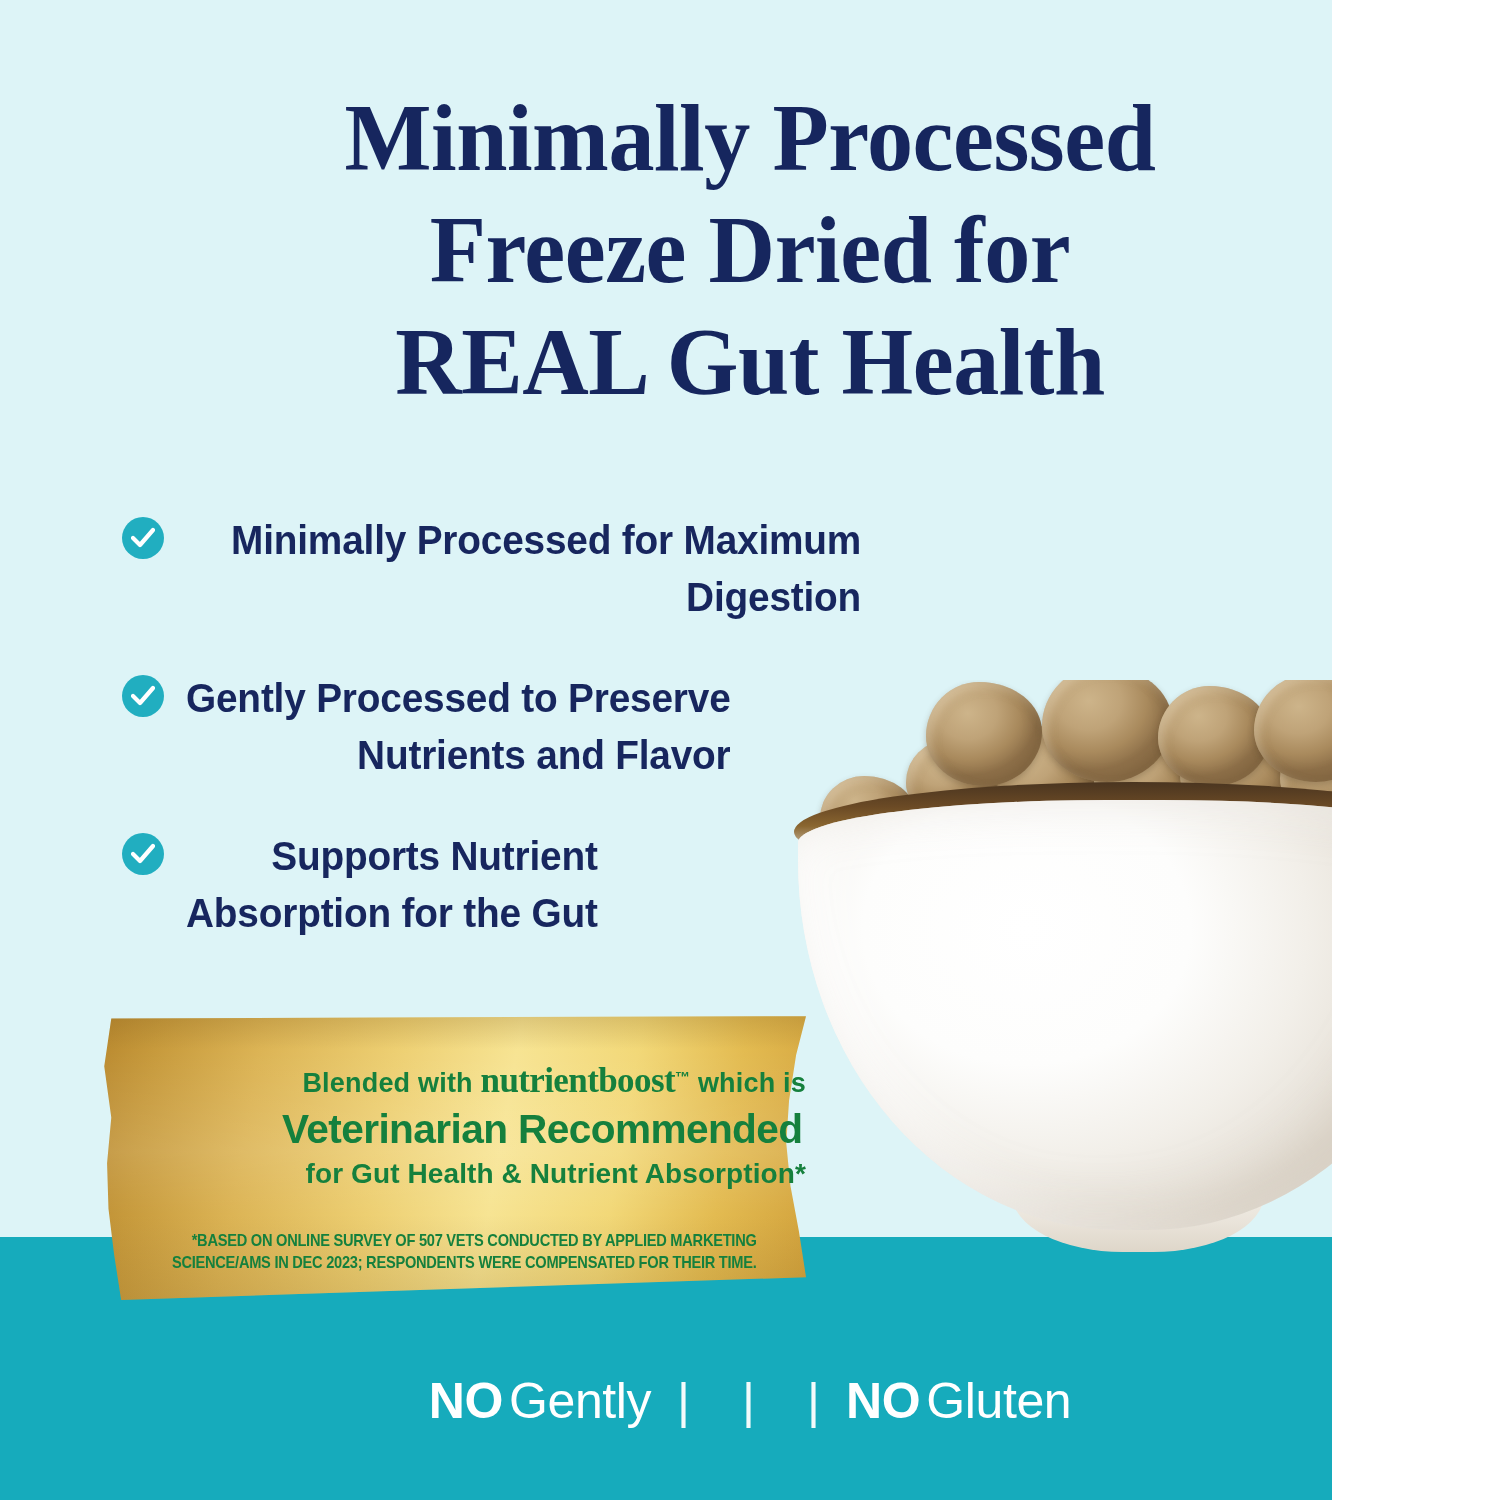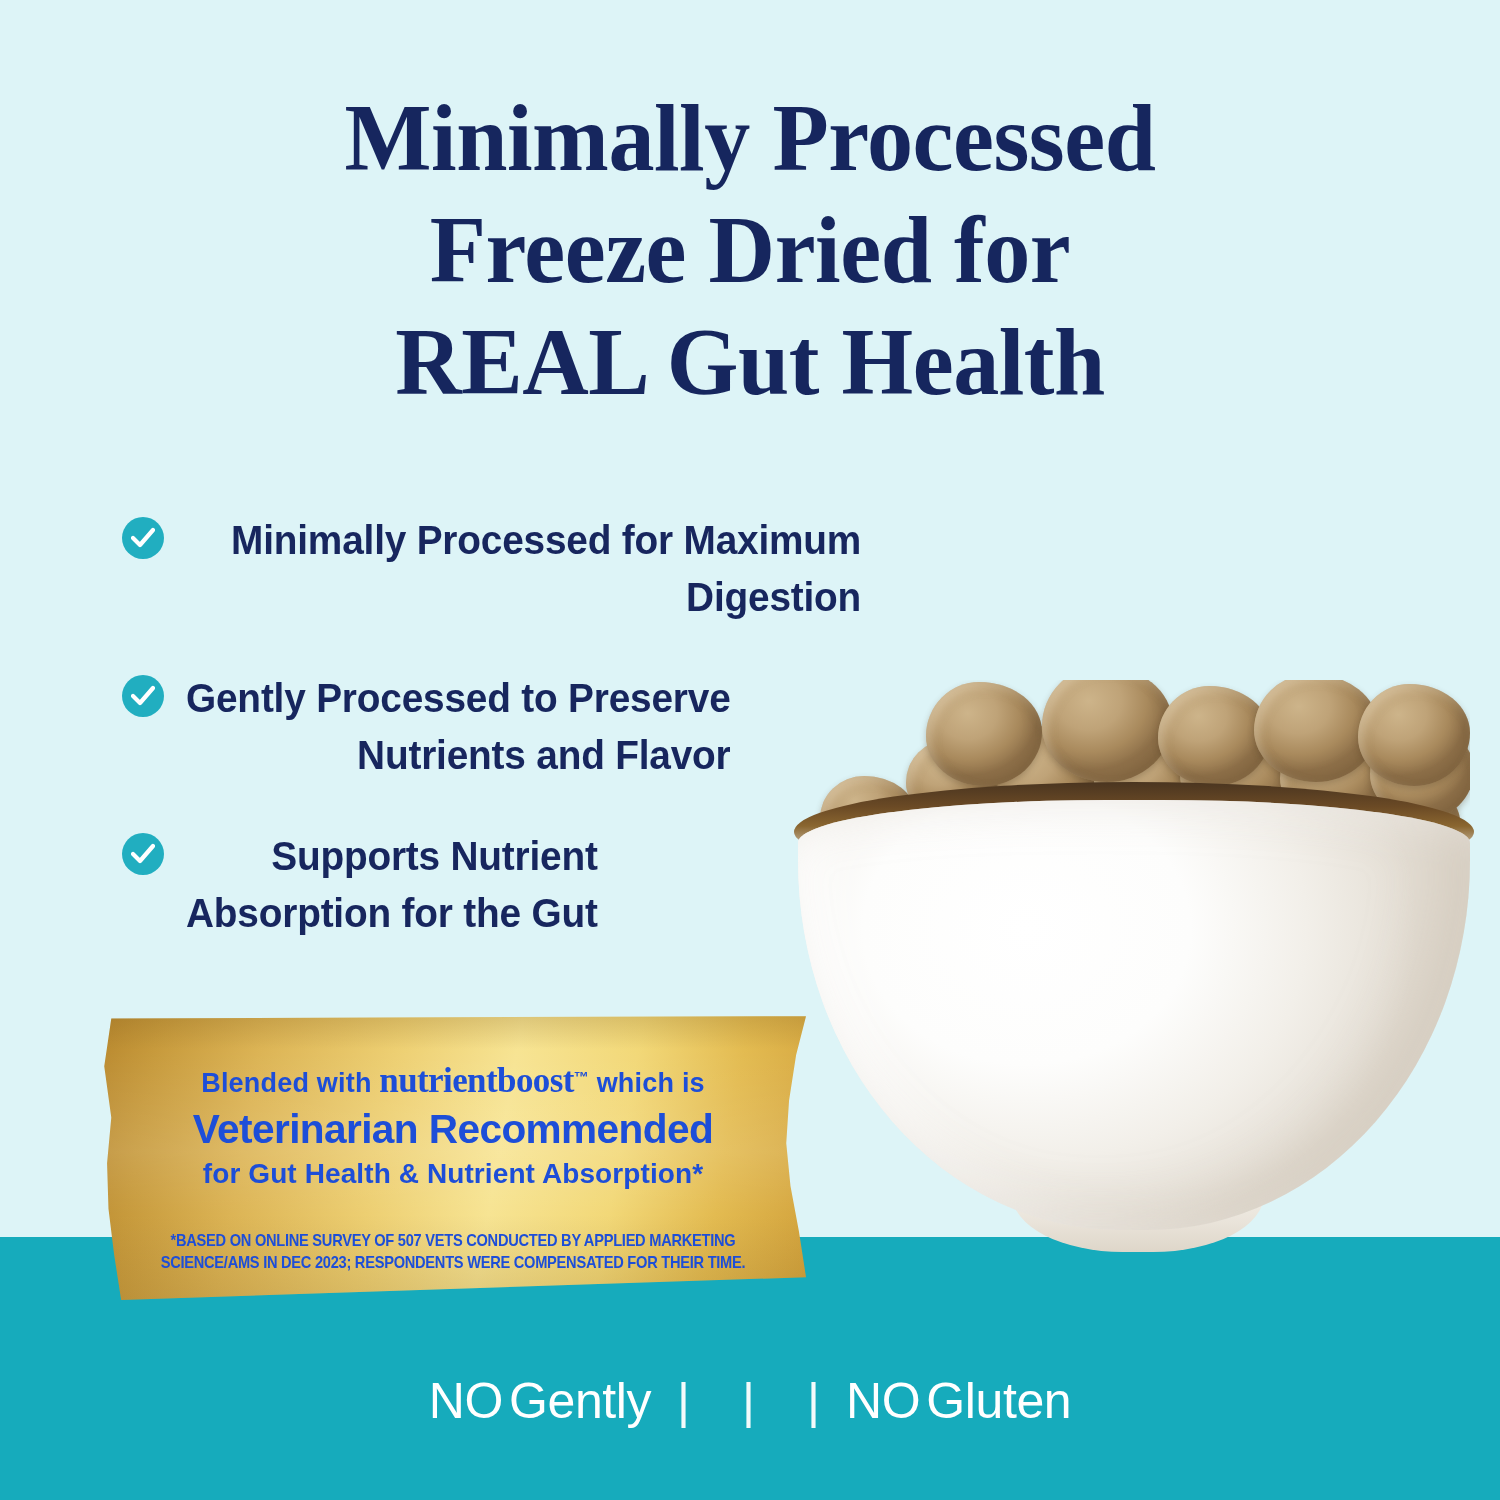--- a/index.html
+++ b/index.html
@@ -2,21 +2,21 @@
 <html><head>
 <meta charset="utf-8">
 <style>
   html, body {
     margin: 0;
     padding: 0;
     background: #ffffff;
   }
   #canvas {
     position: relative;
-    width: 1500px;
+    width: 1332px;
     height: 1500px;
     overflow: hidden;
     background: #ddf4f7;
     font-family: "Liberation Sans", sans-serif;
     -webkit-font-smoothing: antialiased;
   }
 
   
   .bg-light {
     position: absolute;
@@ -194,22 +194,22 @@
       98.6% 14%, 97.6% 30%, 97.2% 45%, 97.8% 60%, 99.0% 76%, 100% 92%,
       3.0% 100%,
       2.0% 84%, 1.2% 68%, 1.0% 52%, 1.6% 36%, 0.6% 18%
     );
   }
   .ribbon-content {
     position: absolute;
     left: 0;
     top: 0;
     width: 706px;
-    text-align: center;
-    color: #1d4ed8;
+    text-align: right;
+    color: #15803d;
   }
   .rib-l1 {
     margin-top: 46px;
     font-size: 27px;
     font-weight: bold;
     letter-spacing: 0.2px;
     white-space: nowrap;
   }
   .rib-brand {
     font-family: "Liberation Serif", "DejaVu Serif", serif;
@@ -259,21 +259,21 @@
     justify-content: center;
     color: #ffffff;
     white-space: nowrap;
   }
   .claim {
     font-size: 50px;
     letter-spacing: -0.4px;
     font-weight: 300;
   }
   .claim b {
-    font-weight: normal;
+    font-weight: bold;
     margin-right: 6px;
   }
   .claim-sep {
     font-size: 50px;
     font-weight: 300;
     color: #ffffff;
     margin: 0 26px;
     opacity: 0.95;
   }
 </style>

